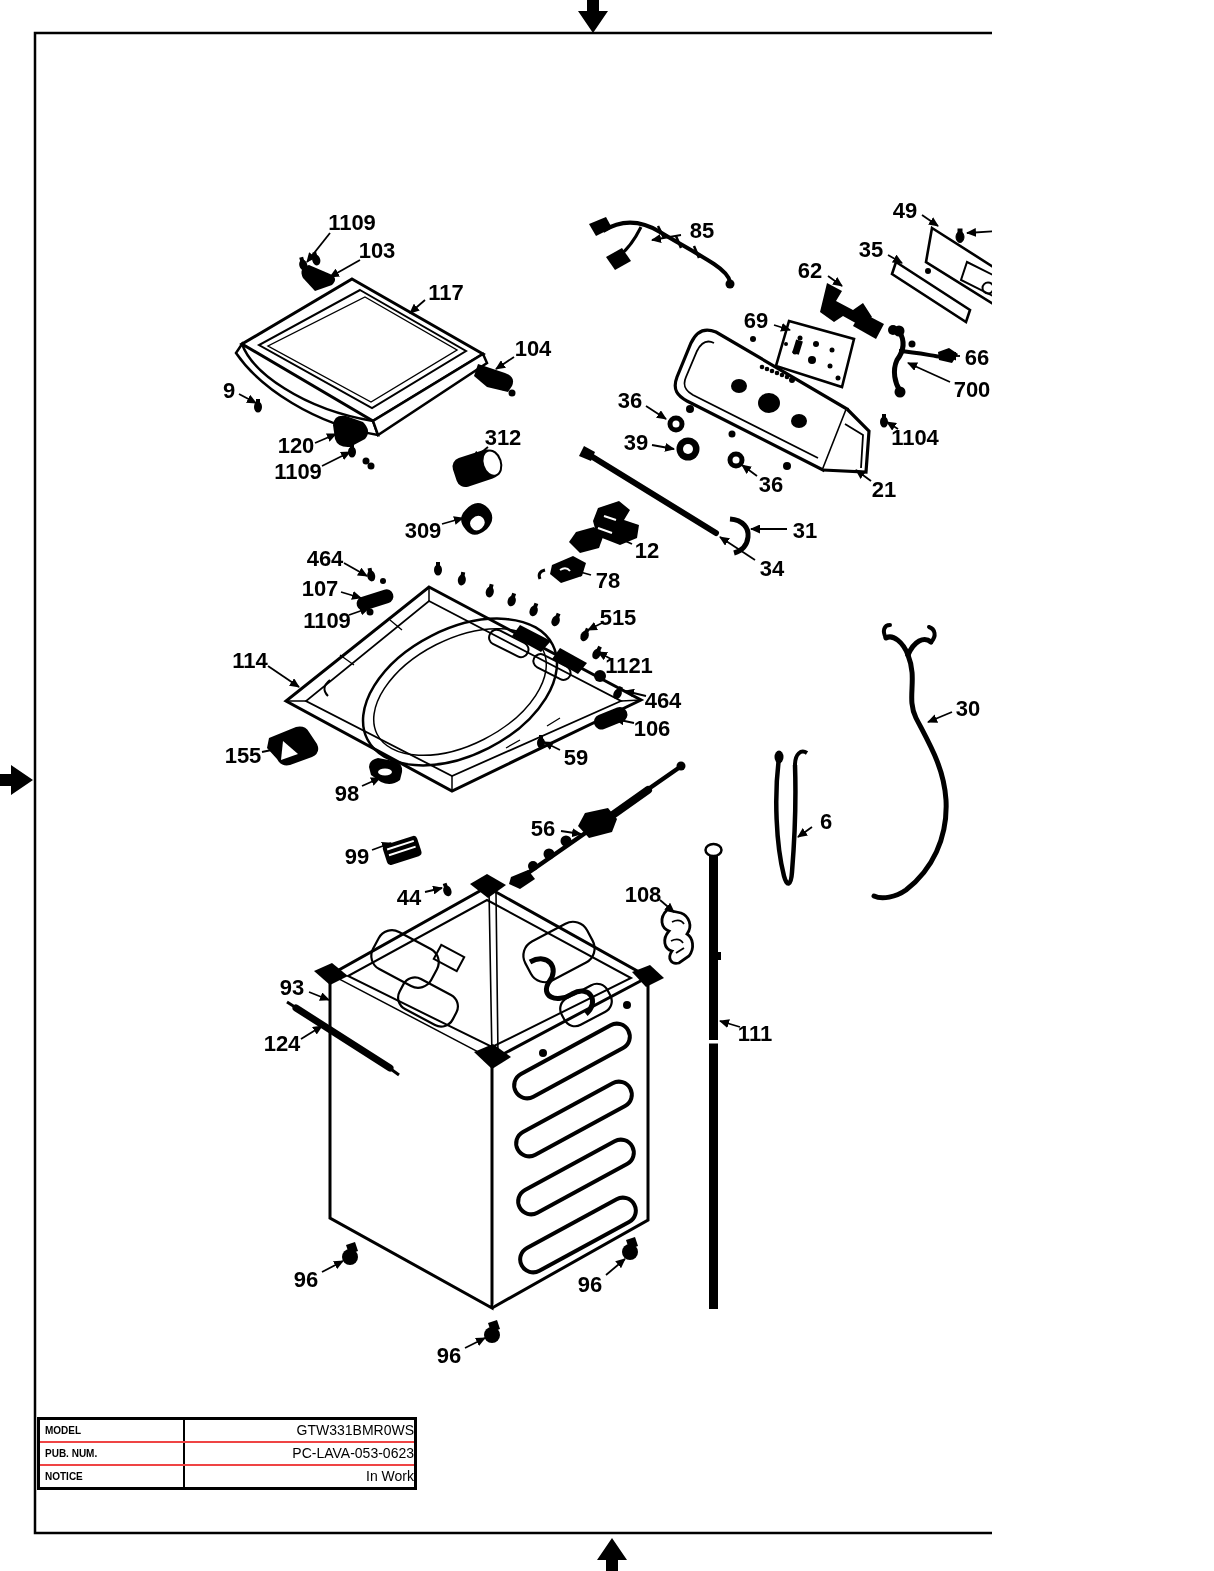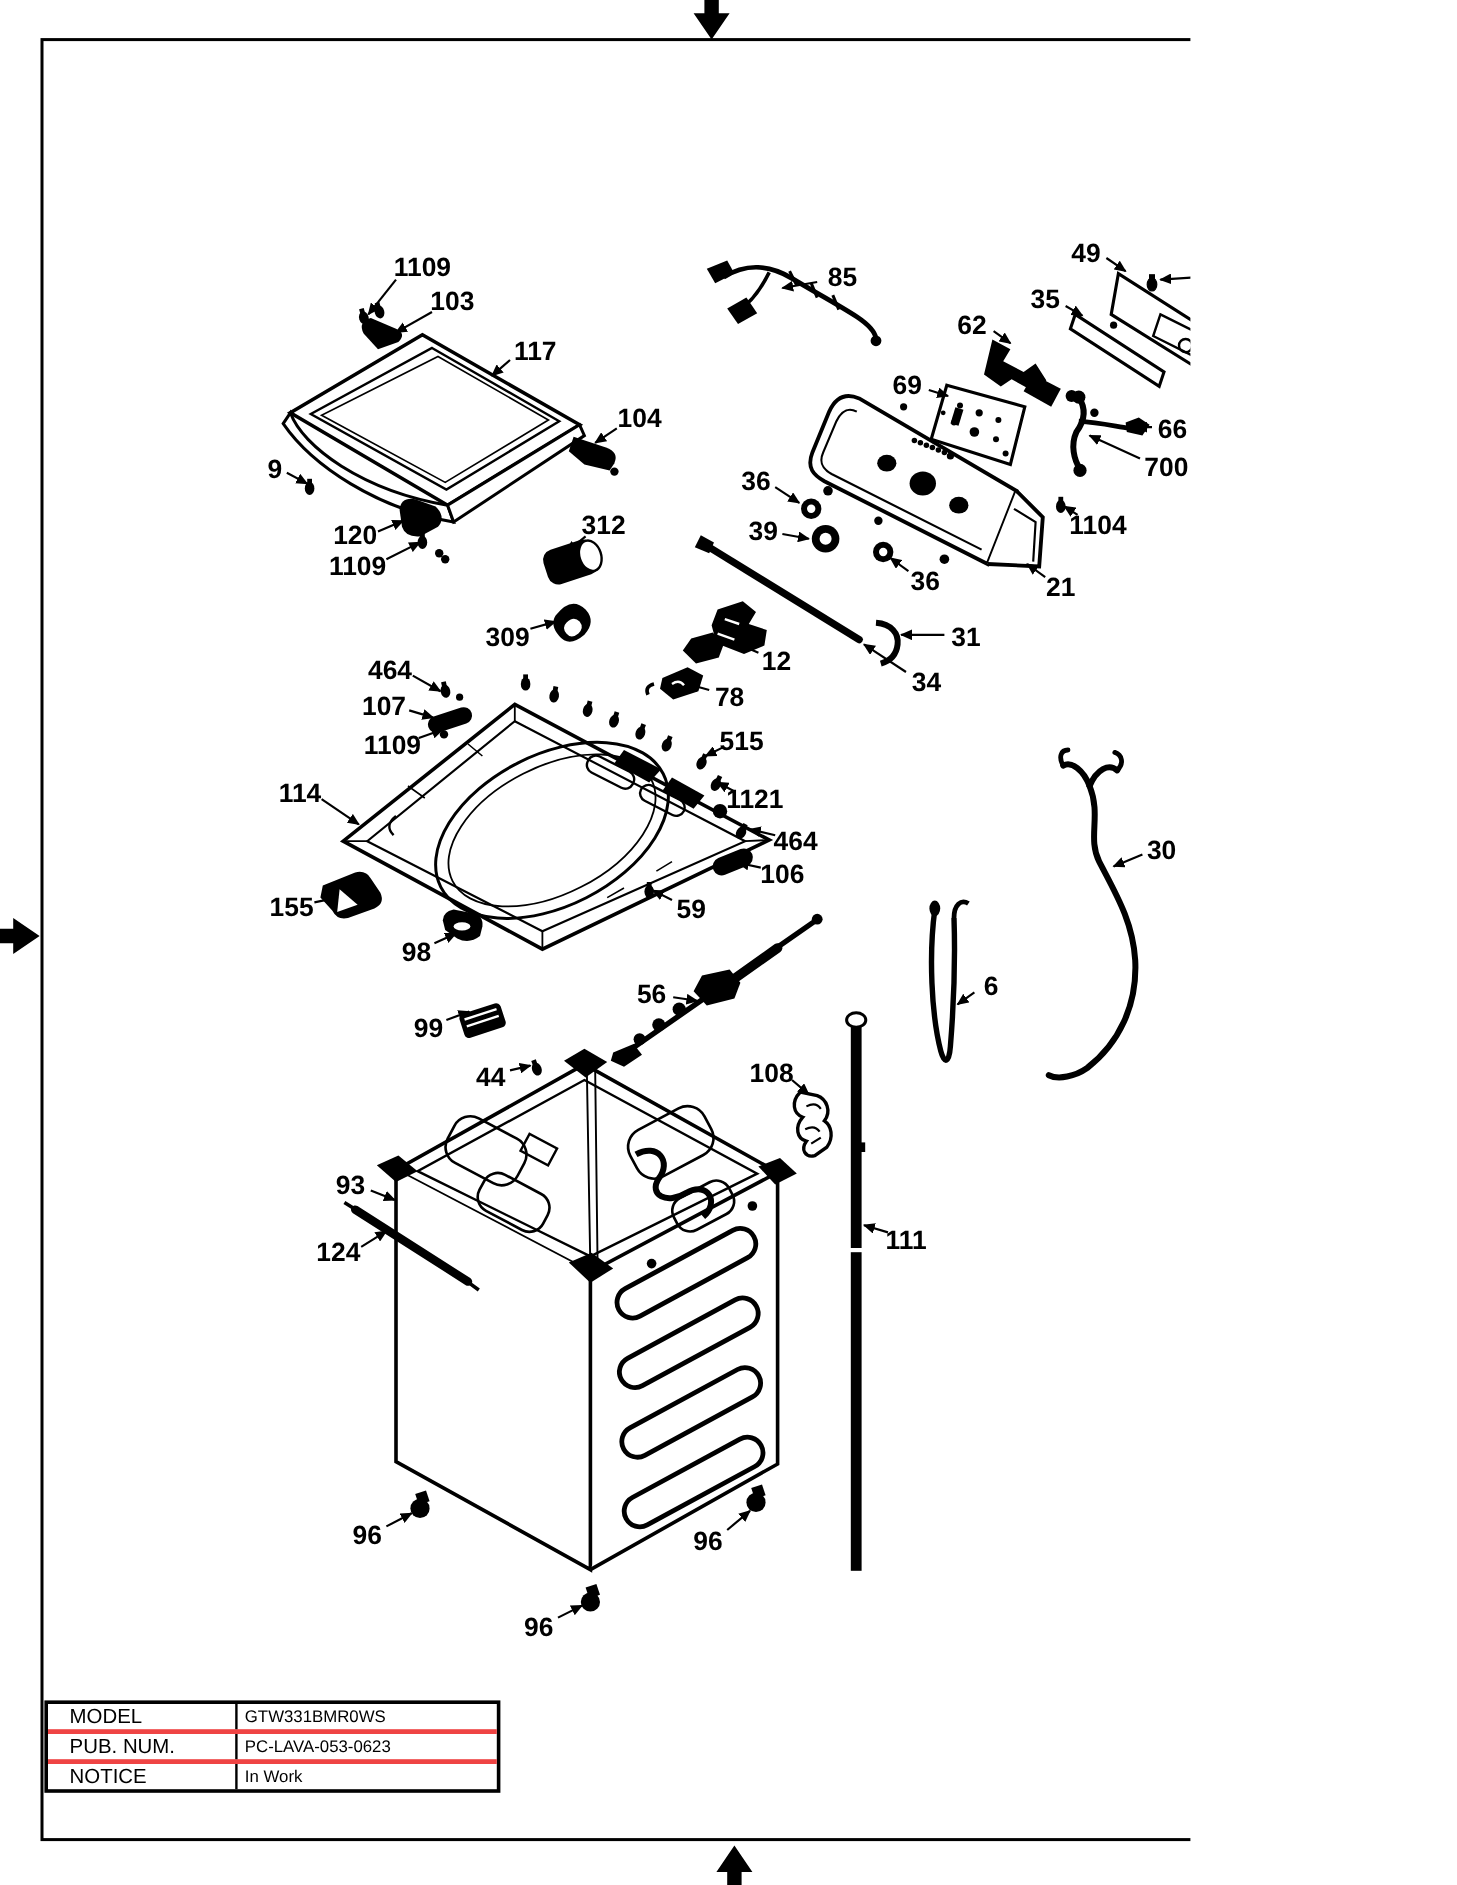--- a/index.html
+++ b/index.html
@@ -1,24 +1,24 @@
 <!DOCTYPE html>
 <html><head>
 <meta charset="utf-8">
 <style>
   html,body{margin:0;padding:0;background:#fff;}
   .page{position:relative;width:992px;height:1571px;background:#ffffff;font-family:"Liberation Sans",sans-serif;overflow:hidden;}
   .page svg{position:absolute;left:0;top:0;}
   .callout-text{font-family:"Liberation Sans","DejaVu Sans",sans-serif;font-weight:700;font-size:22px;fill:#000;}
   
   .title-block{position:absolute;left:37px;top:1417px;width:374px;border:3px solid #000;border-bottom-width:3px;background:#fff;}
-  .tb-row{display:flex;border-top:4px solid #ef4444;height:21px;line-height:21px;}
+  .tb-row{display:flex;border-top:2px solid #ef4444;height:21px;line-height:21px;}
   .tb-row:first-child{border-top:none;}
-  .tb-label{width:138px;border-right:2px solid #000;font-weight:400;font-size:17px;padding-left:18px;white-space:nowrap;}
-  .tb-value{flex:1;font-size:14px;padding-left:6px;white-space:nowrap;}
+  .tb-label{width:138px;border-right:2px solid #000;font-weight:700;font-size:10px;padding-left:5px;white-space:nowrap;}
+  .tb-value{flex:1;font-size:14px;padding-left:6px;white-space:nowrap;text-align:right;}
 </style>
 </head>
 <body>
 
 <div class="page">
 
 <svg width="1214" height="1571" viewBox="0 0 1214 1571">
   <defs>
     <marker id="arr" markerWidth="11" markerHeight="9" refX="9" refY="4.5" orient="auto" markerUnits="userSpaceOnUse">
       <path d="M0,0 L10,4.5 L0,9 Z" fill="#000"></path>

